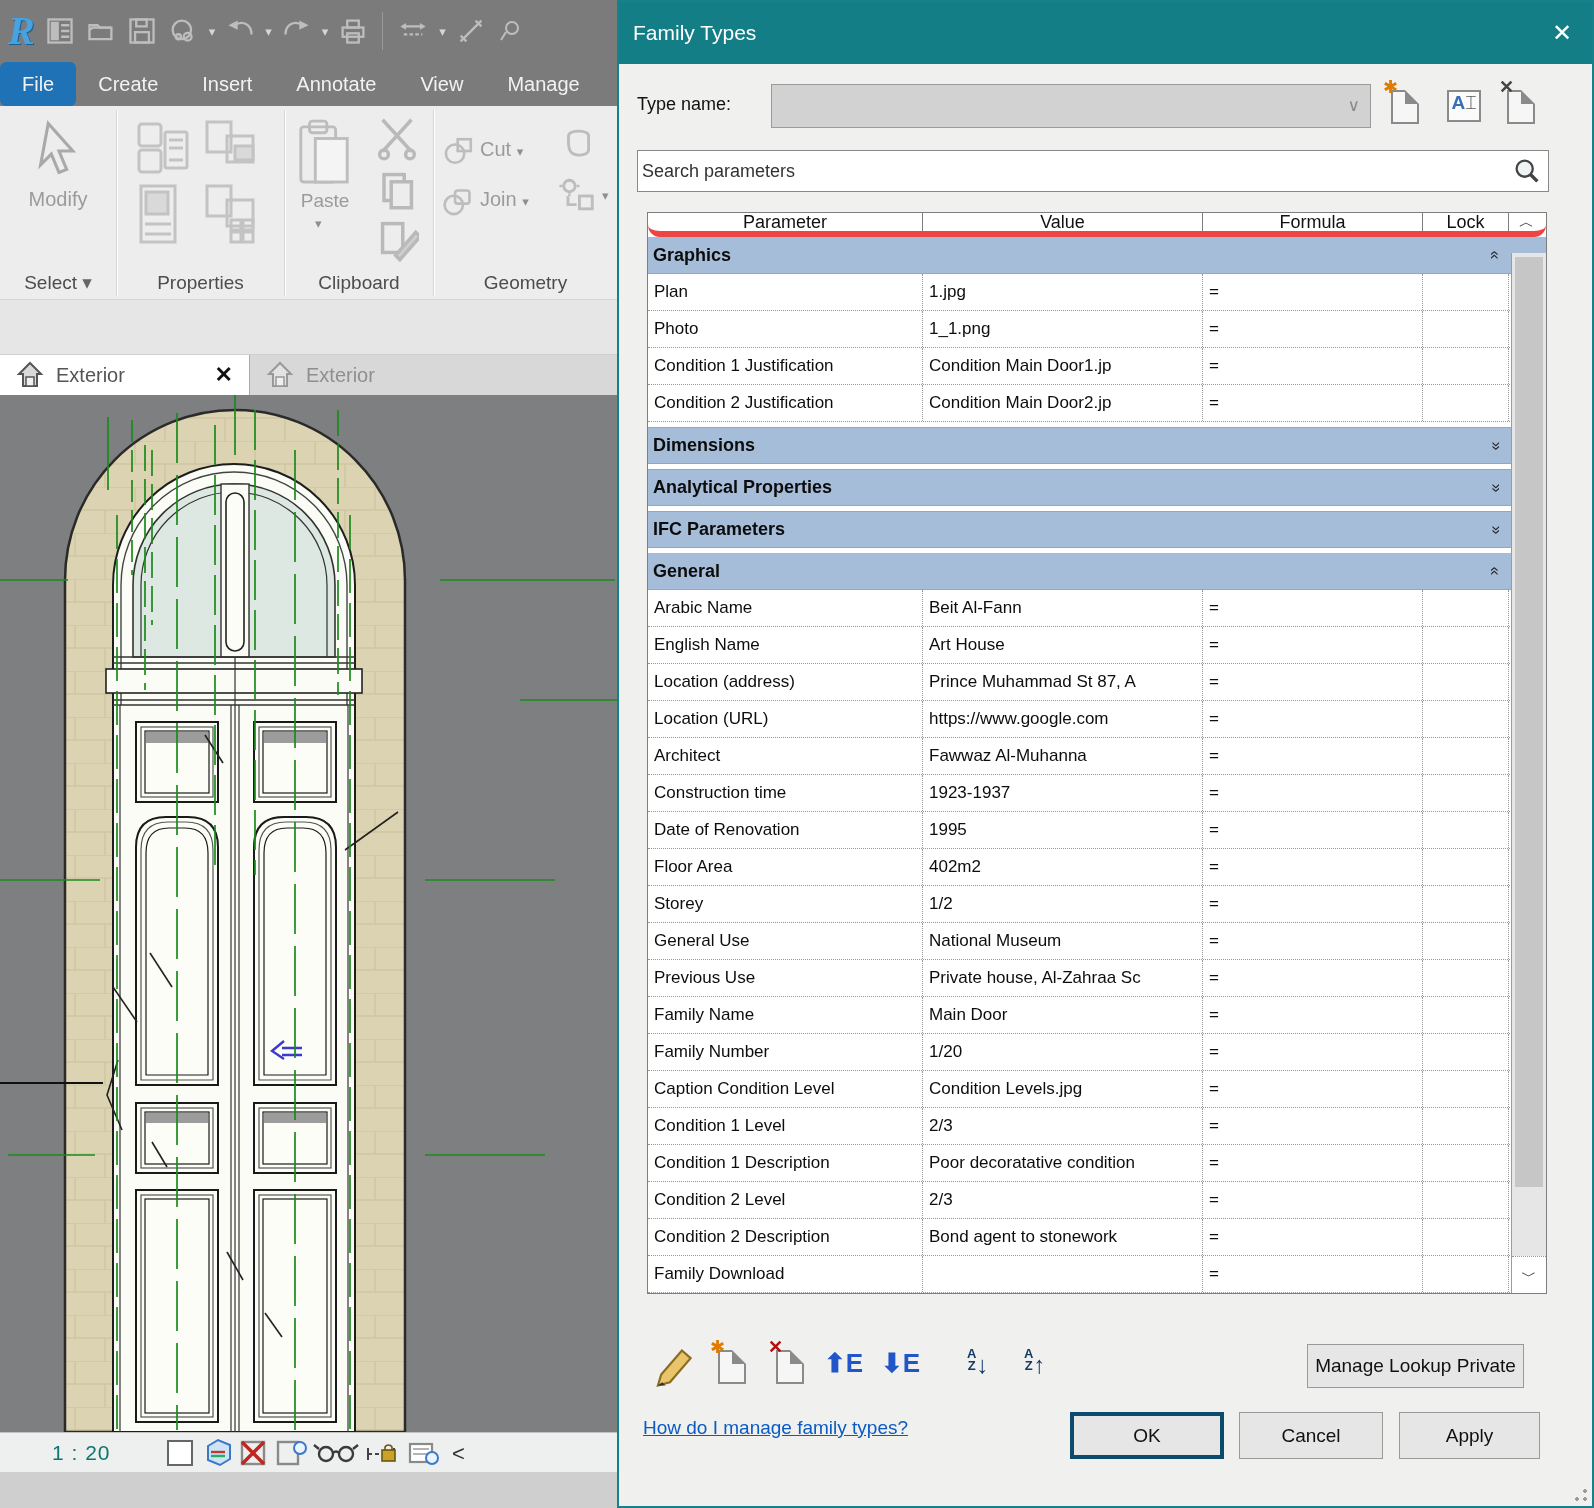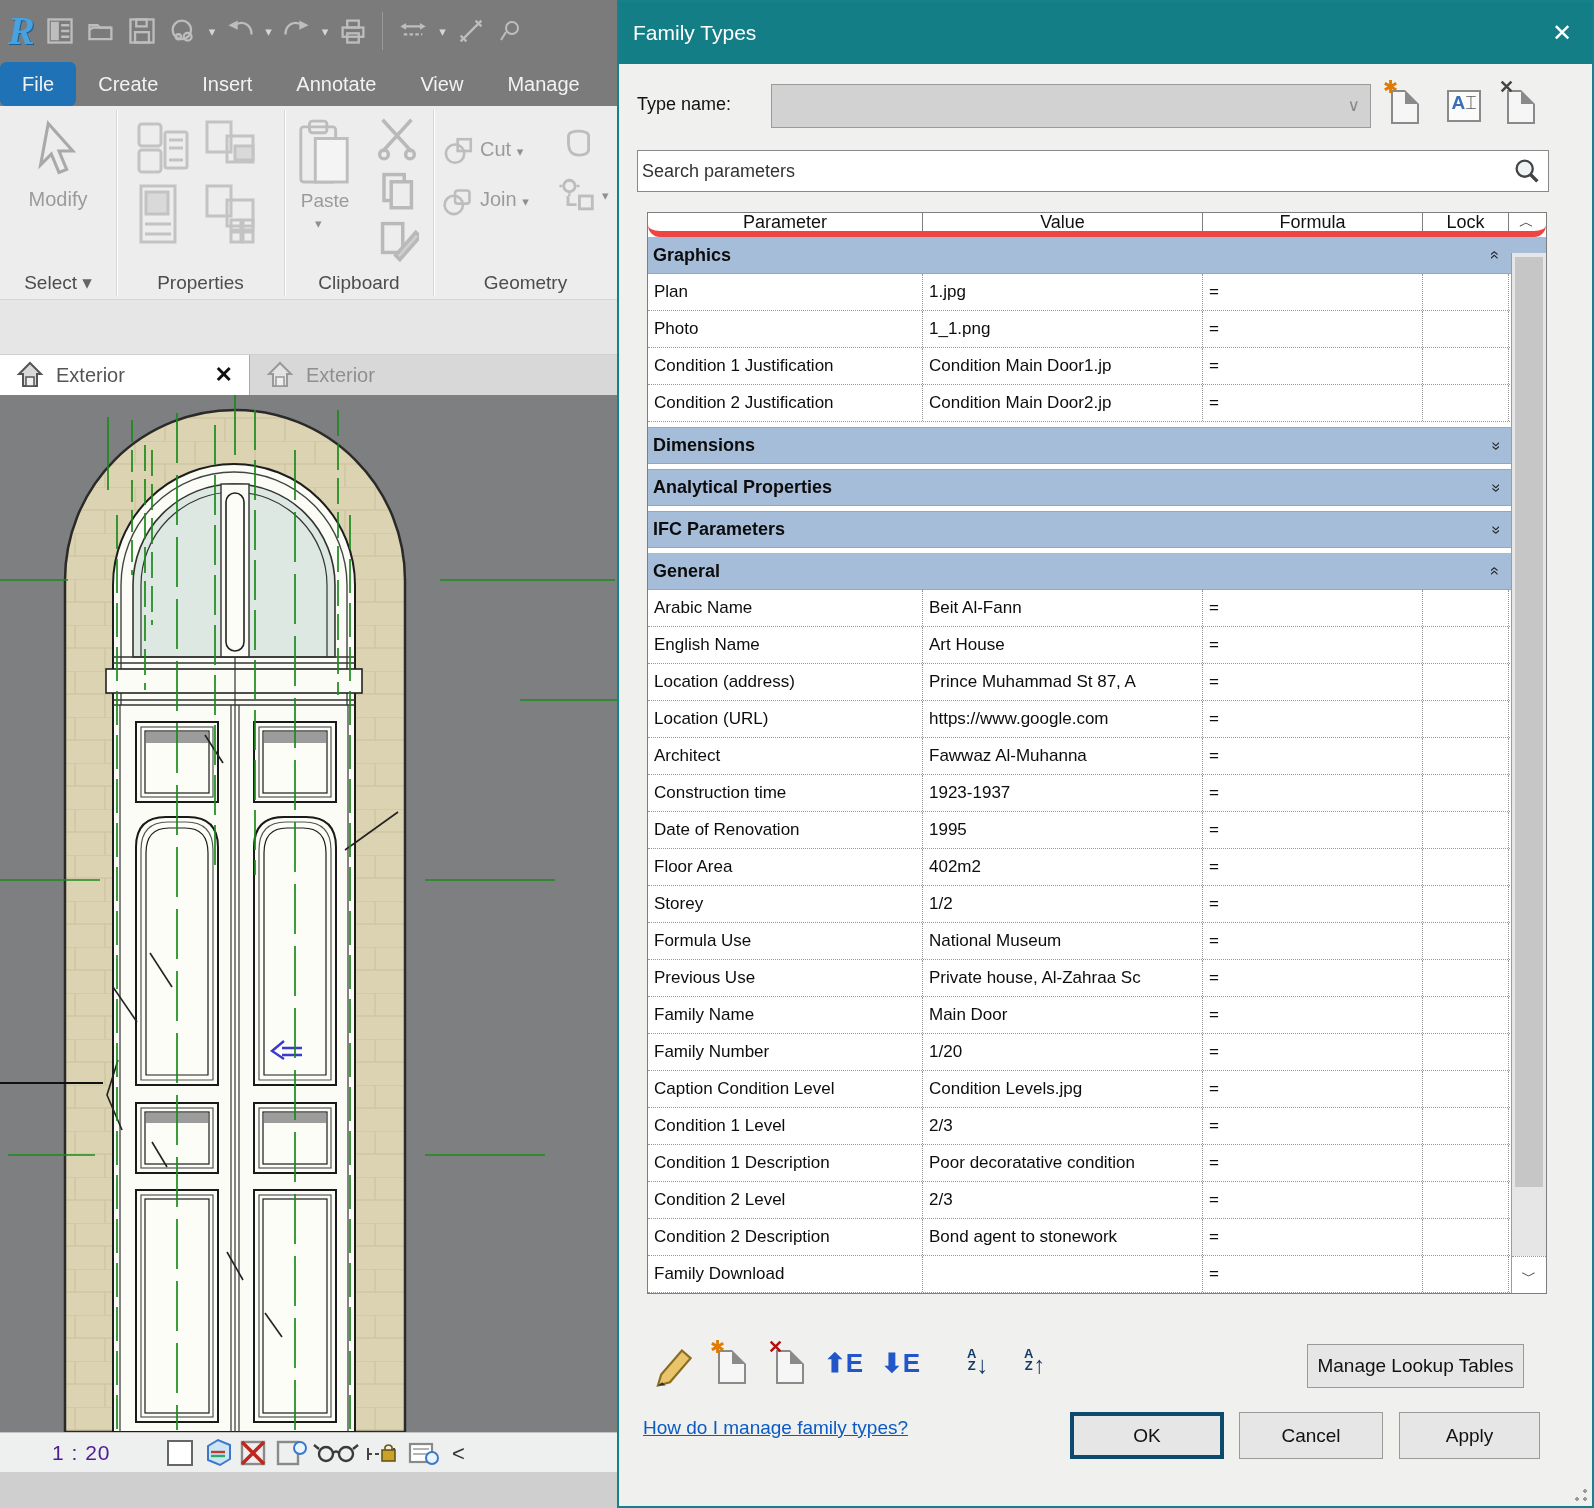--- a/index.html
+++ b/index.html
@@ -30,21 +30,21 @@
 
   .viewtabs { left:0; top:355px; width:617px; height:40px; background:#cfcfcf; display:flex; }
   .vtab { display:flex; align-items:center; gap:12px; padding:0 16px; font-size:20px; height:40px; }
   .vtab.active { background:#ffffff; color:#555; width:250px; border-right:1px solid #aaa; }
   .vtab.inactive { background:#d8d8d8; color:#8f8f8f; flex:1; }
   .vclose { margin-left:auto; font-size:22px; color:#111; font-weight:bold; }
 
   .canvas { left:0; top:395px; width:617px; height:1037px; background:#7e7f80; }
 
   .viewbar { left:0; top:1432px; width:617px; height:40px; background:#eef0f0; display:flex; align-items:center; border-top:1px solid #c2c2c2; }
-  .scaletxt { font-size:21px; color:#4c1d95; margin-left:52px; letter-spacing:1px; }
+  .scaletxt { font-size:21px; color:#0f766e; margin-left:52px; letter-spacing:1px; }
   .statusbar { left:0; top:1472px; width:617px; height:36px; background:#cfcfcf; }
 
   
   #dialog { left:617px; top:0; width:977px; height:1508px; background:#f0f0ee; border:2px solid #15818a; }
   .titlebar { left:0; top:0; width:973px; height:62px; background:#137e86; display:flex; align-items:center; }
   .dtitle { color:#fff; font-size:21px; margin-left:14px; }
   .dclose { margin-left:auto; margin-right:20px; color:#fff; font-size:24px; }
 
   .tn-label { left:18px; top:92px; font-size:18px; color:#111; }
   .tn-combo { left:152px; top:82px; width:600px; height:44px; background:#d2d2d2; border:1px solid #9b9b9b; }
@@ -555,21 +555,21 @@
             <div class="pc c5"></div>
           </div>
           <div class="prow">
             <div class="pc c1">Storey</div>
             <div class="pc c2">1/2</div>
             <div class="pc c3">=</div>
             <div class="pc c4"></div>
             <div class="pc c5"></div>
           </div>
           <div class="prow">
-            <div class="pc c1">Formula Use</div>
+            <div class="pc c1">General Use</div>
             <div class="pc c2">National Museum</div>
             <div class="pc c3">=</div>
             <div class="pc c4"></div>
             <div class="pc c5"></div>
           </div>
           <div class="prow">
             <div class="pc c1">Previous Use</div>
             <div class="pc c2">Private house, Al-Zahraa Sc</div>
             <div class="pc c3">=</div>
             <div class="pc c4"></div>
@@ -648,21 +648,21 @@
           <span class="badge" style="color:#e07b00">✱</span>
         </div>
       <div class="tool" style="left:151px">
           <span class="paper"></span>
           <span class="badge" style="color:#b1120f;font-weight:bold">✕</span>
         </div>
       <div class="tool" style="left:205px;top:8px"><span class="arrE">⬆</span><span class="arrE">E</span></div>
       <div class="tool" style="left:262px;top:8px"><span class="arrE">⬇</span><span class="arrE">E</span></div>
       <div class="tool" style="left:348px;top:8px"><span class="azwrap">A<br>Z</span><span class="azarrow">↓</span></div>
       <div class="tool" style="left:405px;top:8px"><span class="azwrap">A<br>Z</span><span class="azarrow">↑</span></div>
-      <div class="btn" style="left:688px;top:4px;width:217px;height:44px">Manage Lookup Tables</div>
+      <div class="btn" style="left:688px;top:4px;width:217px;height:44px">Manage Lookup Private</div>
     </div>
 
     <a class="helplink" href="#">How do I manage family types?</a>
     <div class="btn primary" style="left:451px;top:1410px;width:154px;height:47px">OK</div>
     <div class="btn" style="left:620px;top:1410px;width:144px;height:47px">Cancel</div>
     <div class="btn" style="left:780px;top:1410px;width:141px;height:47px">Apply</div>
     <div class="grip"></div>
   </div>
 </div>
 

